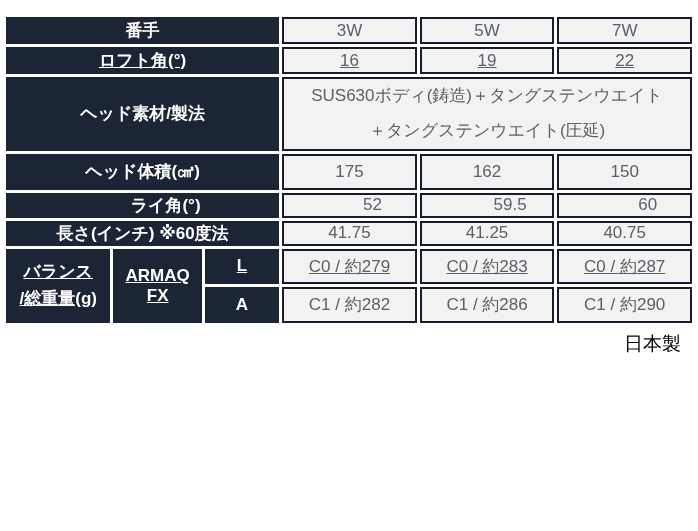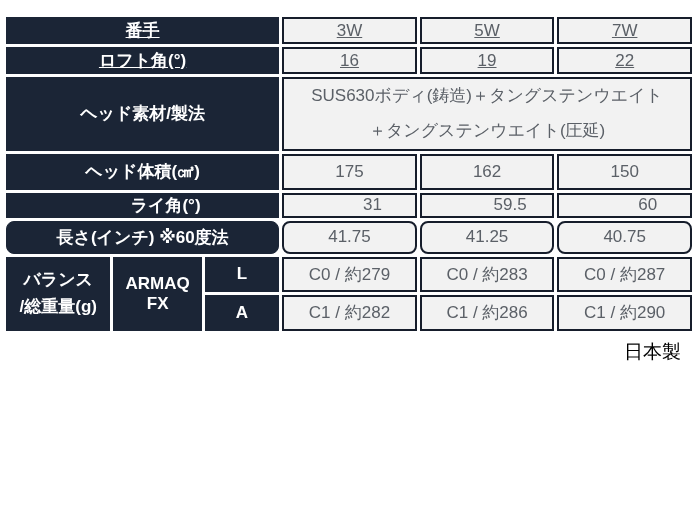--- a/index.html
+++ b/index.html
@@ -46,27 +46,27 @@
   }
   td.val{
     background:var(--cell-bg);
     border:2px solid var(--cell-border);
     color:var(--cell-text);
     font-size:17px;
     font-weight:normal;
   }
   td.material-cell{line-height:2.05;font-size:17px;}
   td.balance-label{line-height:1.55;}
-  .r1 td{height:27px;text-decoration:underline;}
+  .r1 td{height:27px;}
   .r2 td{height:27px;text-decoration:underline;}
   .r3 td{height:70px;}
   .r4 td{height:36px;}
   .r5 td{height:25px;padding-left:46px;}
-  .r6 td{height:33px;border-radius:8px;}
-  .r7 td{height:35px;}
+  .r6 td{height:25px;}
+  .r7 td{height:35px;text-decoration:underline;}
   .r8 td{height:36px;}
   .footer-note{
     margin-top:5px;
     padding-right:17px;
     text-align:right;
     font-size:19px;
     color:#000000;
   }
 </style>
 </head>
@@ -110,21 +110,21 @@
 
     <tr class="r4">
       <td class="hd" colspan="3">ヘッド体積(㎤)</td>
       <td class="val">175</td>
       <td class="val">162</td>
       <td class="val">150</td>
     </tr>
 
     <tr class="r5">
       <td class="hd" colspan="3">ライ角(°)</td>
-      <td class="val">31</td>
+      <td class="val">52</td>
       <td class="val">59.5</td>
       <td class="val">60</td>
     </tr>
 
     <tr class="r6">
       <td class="hd" colspan="3">長さ(インチ) ※60度法</td>
       <td class="val">41.75</td>
       <td class="val">41.25</td>
       <td class="val">40.75</td>
     </tr>

